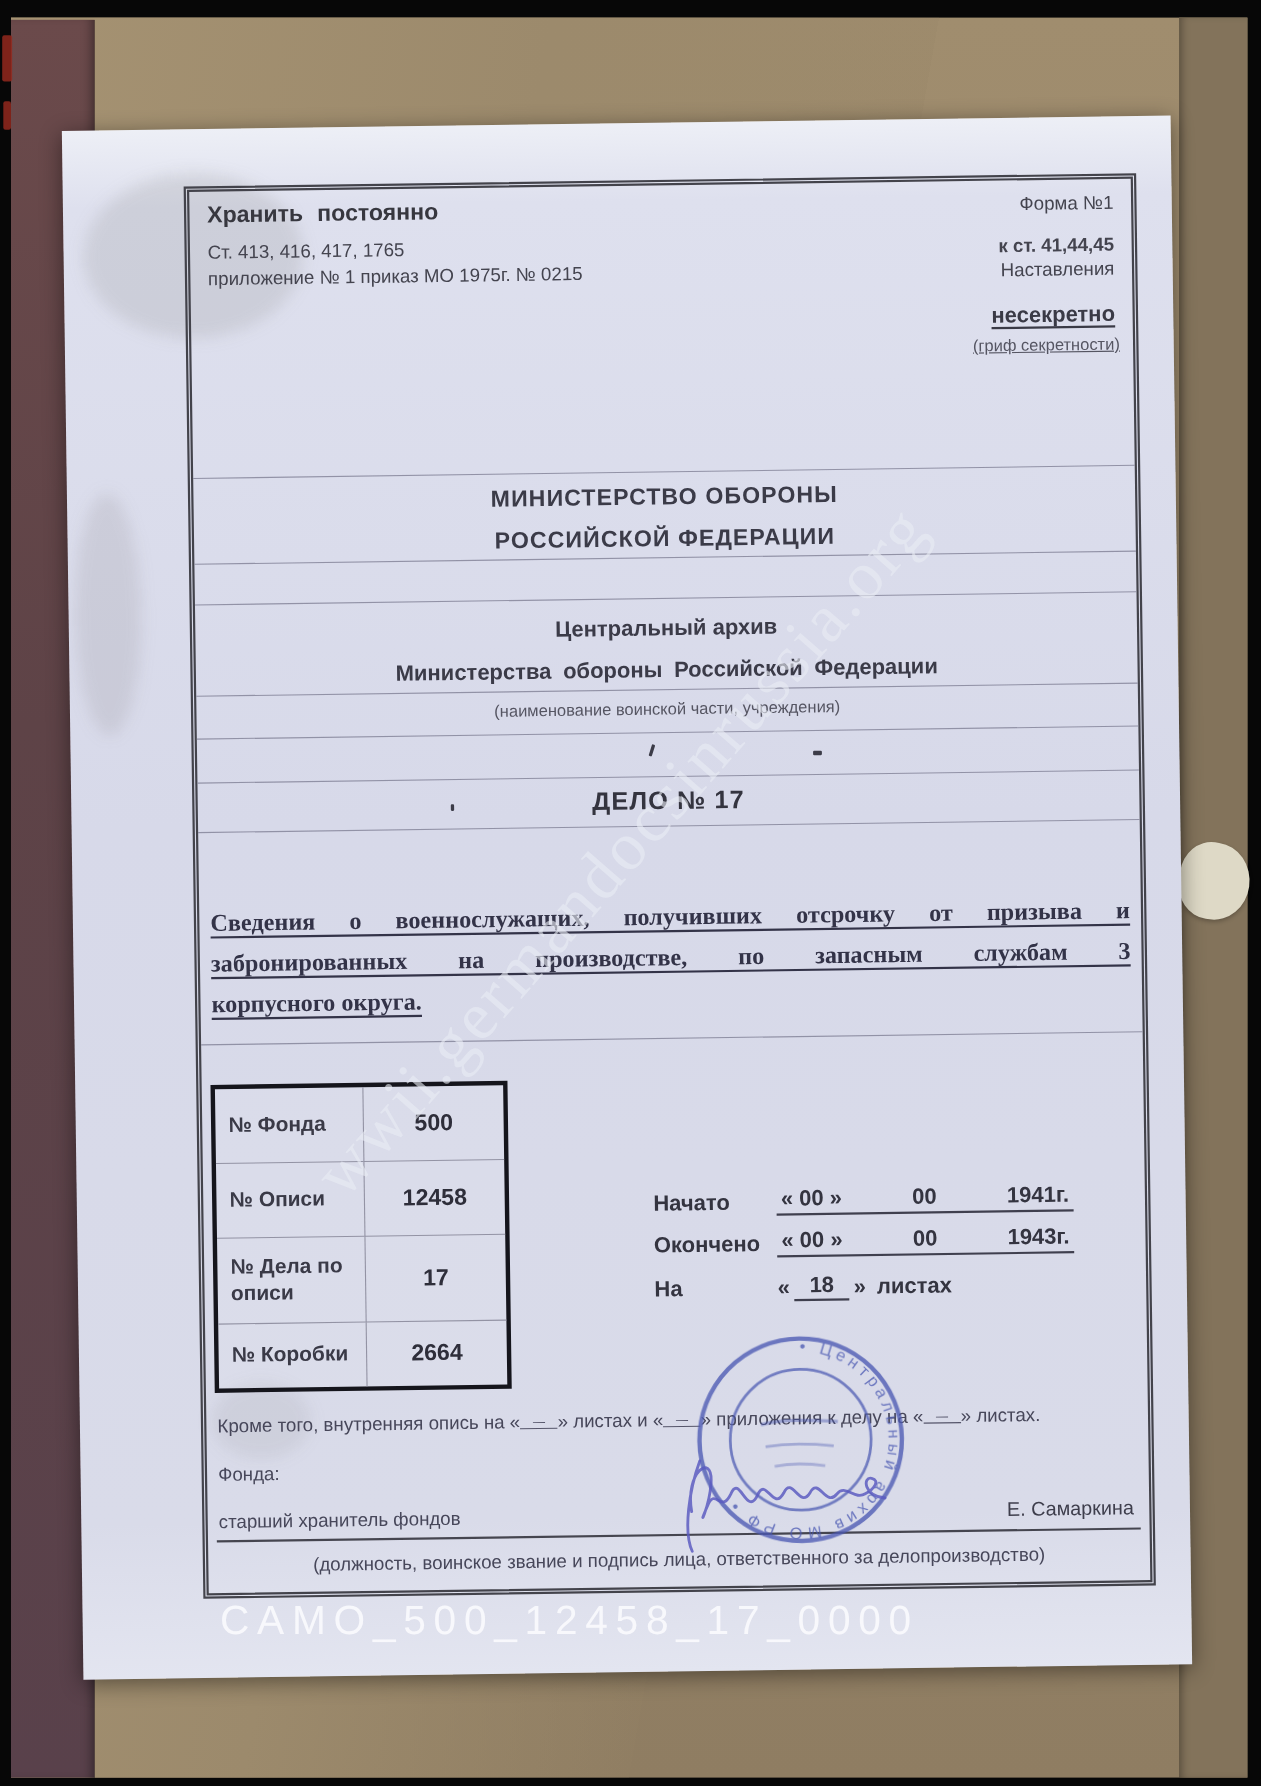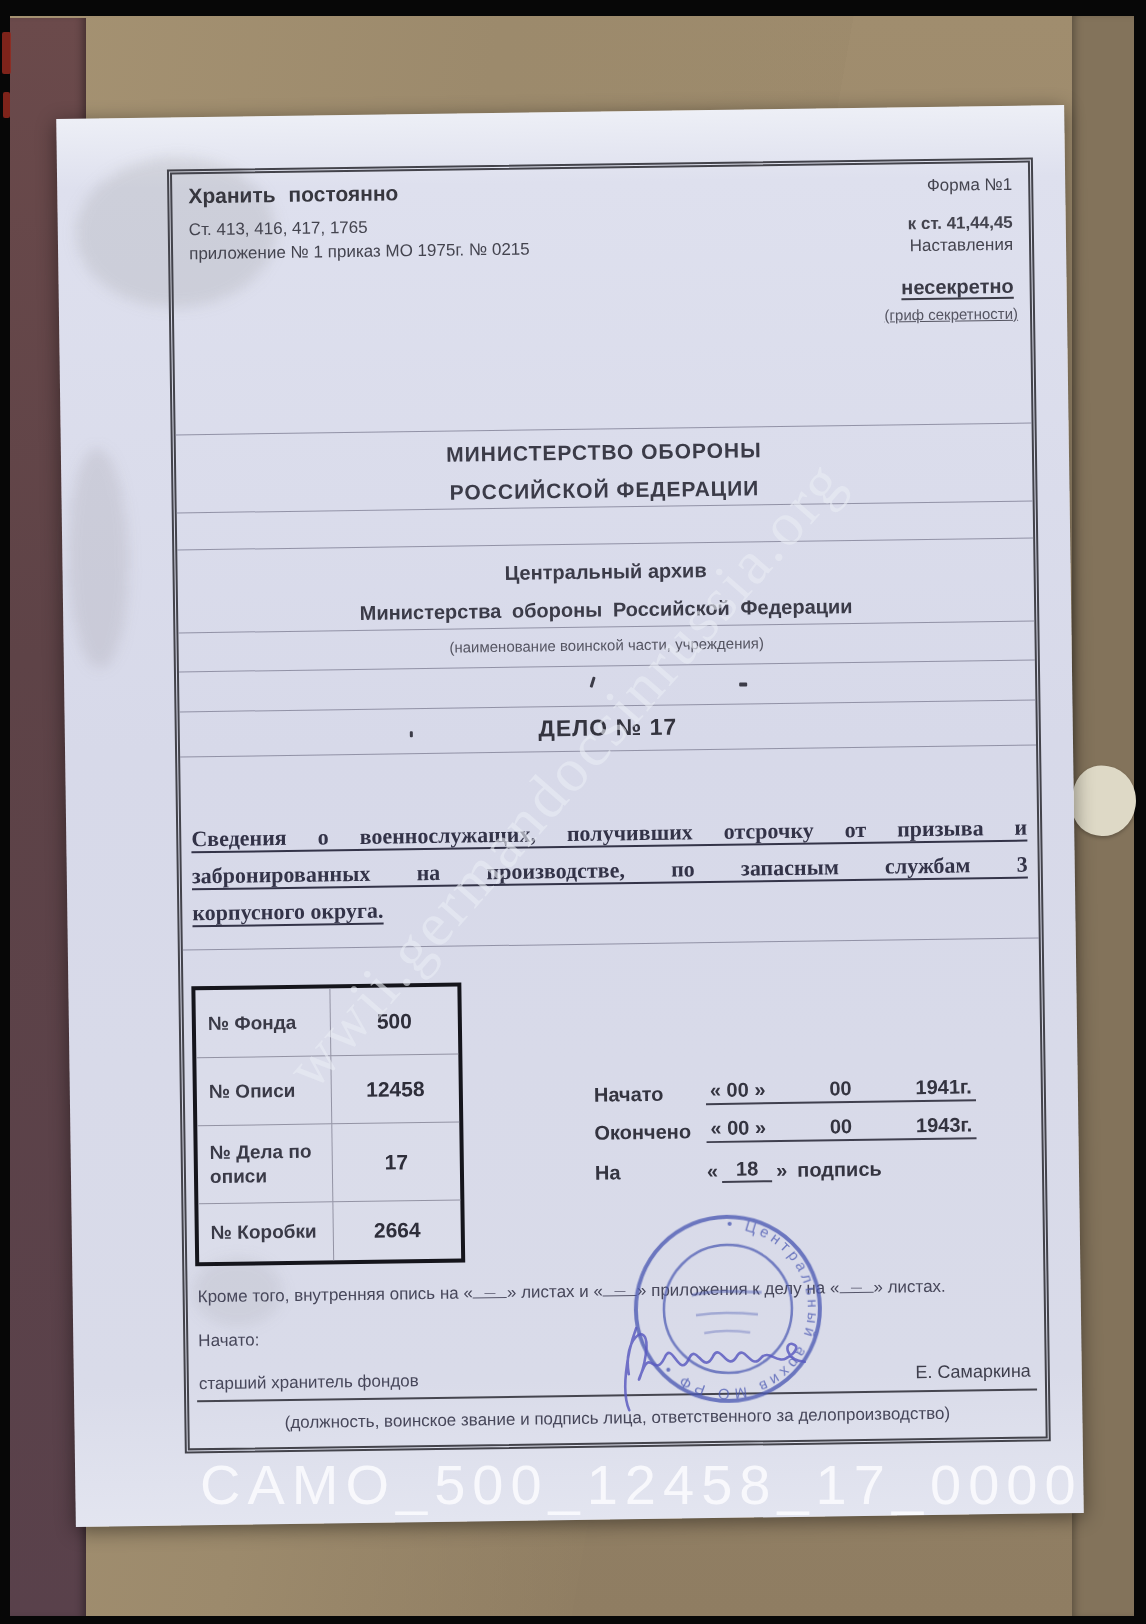--- a/index.html
+++ b/index.html
@@ -79,21 +79,21 @@
   .stamp{left:442px;top:1044px;width:196px;height:196px;opacity:.85;filter:blur(.4px);}
   .sig{left:420px;top:1146px;width:230px;height:100px;opacity:.9;}
 
   
   .tick{background:#3c3c48;border-radius:1px;}
 
   
   .wm-diag{left:500px;top:662px;transform:translate(-50%,-50%) rotate(-48deg);
      font-family:"Liberation Serif",serif;font-size:62px;letter-spacing:3px;
      color:rgba(233,236,244,.62);white-space:nowrap;z-index:30;}
-  .wm-bottom{left:200px;top:1452px;font-size:56px;letter-spacing:7px;color:rgba(252,252,255,.82);
+  .wm-bottom{left:200px;top:1452px;font-size:37px;letter-spacing:7px;color:rgba(252,252,255,.82);
      z-index:40;white-space:nowrap;}
 </style>
 </head>
 <body>
 
 <div id="stage">
 
   <div class="abs cardboard"></div>
   <div class="abs card-right"></div>
   <div class="abs spine"></div>
@@ -171,27 +171,27 @@
           <span>« 00 »</span>
           <span>00</span>
           <span>1943г.</span>
         </span>
       </div>
       <div class="abs date-row" style="top:984px;">
         <span class="date-label">На</span>
         <span class="b" style="margin-right:4px;">«</span>
         <span class="sheets-blank">18</span>
         <span class="b" style="margin:0 10px 0 4px;">»</span>
-        <span class="b">подпись</span>
+        <span class="b">листах</span>
       </div>
 
       <div class="abs txt note" style="left:10px;top:1113px;">
         <span>Кроме того, внутренняя опись на «</span><span class="blank">—</span><span>» листах и «</span><span class="blank">—</span><span>» приложения к делу на «</span><span class="blank">—</span><span>» листах.</span>
       </div>
-      <div class="abs txt note" style="left:10px;top:1157px;">Начато:</div>
+      <div class="abs txt note" style="left:10px;top:1157px;">Фонда:</div>
       <div class="abs txt note" style="left:10px;top:1200px;">старший хранитель фондов</div>
       <div class="abs txt sig-name" style="right:14px;top:1198px;">Е. Самаркина</div>
       <div class="abs keeper-line" style="top:1226px;"></div>
       <div class="abs ctr note" style="top:1240px;font-size:17px;">(должность, воинское звание и подпись лица, ответственного за делопроизводство)</div>
 
       <svg class="abs stamp" viewBox="0 0 196 196">
         <defs>
           <path id="ringPath" d="M 98 18 A 80 80 0 1 1 97.9 18"></path>
         </defs>
         <circle cx="98" cy="98" r="92" fill="none" stroke="#4a58b2" stroke-width="4" opacity=".9"></circle>

